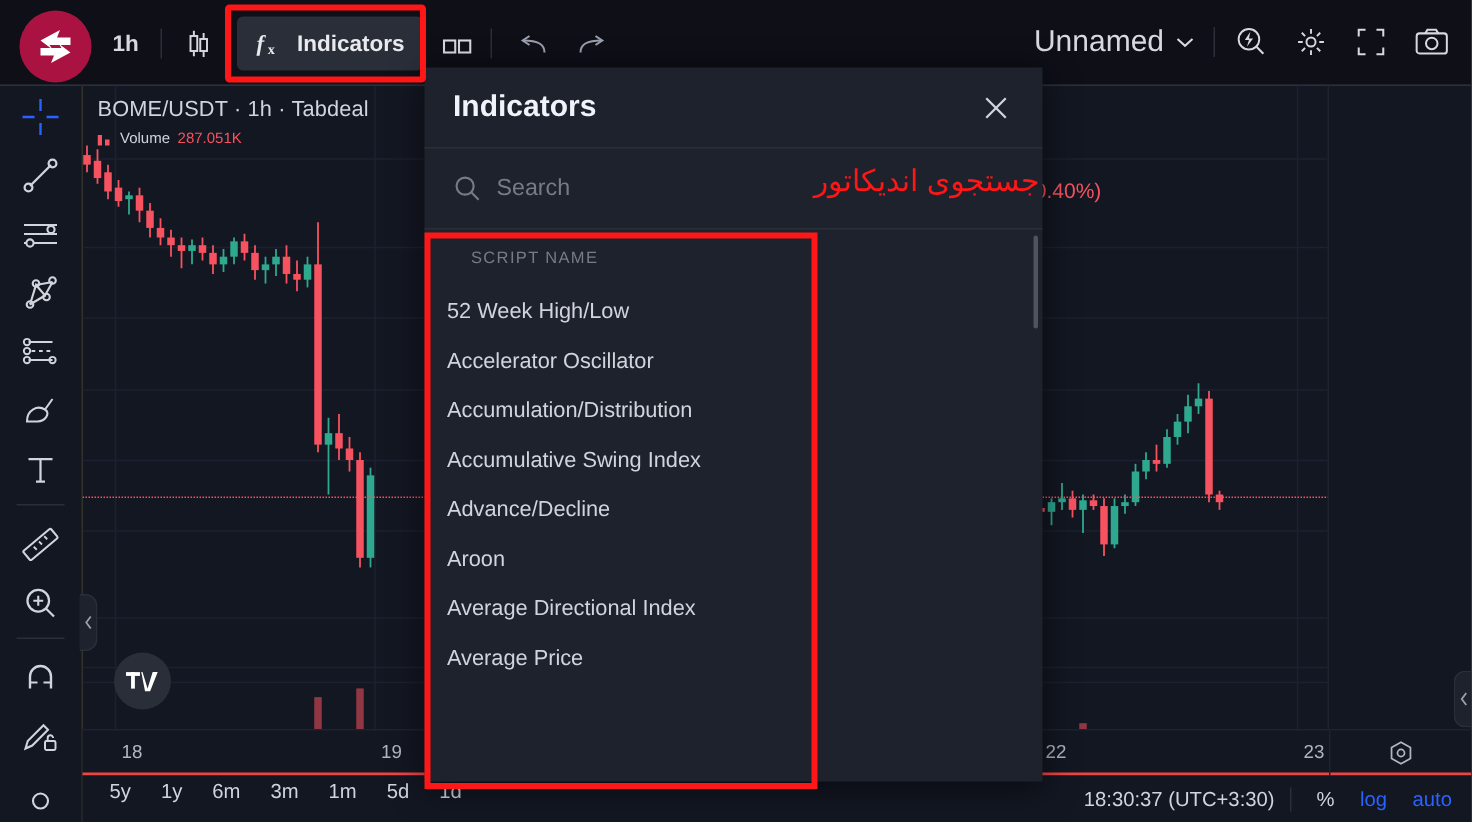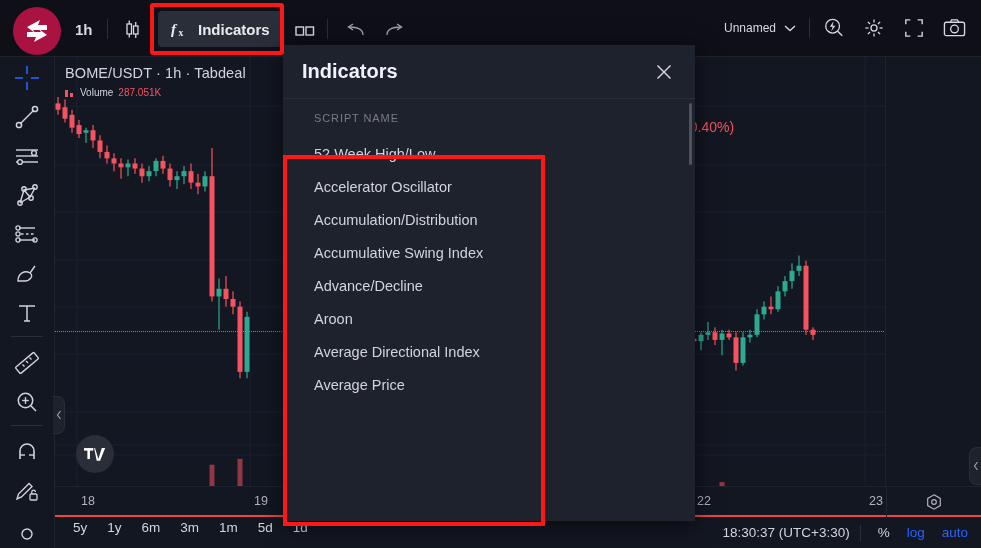--- a/index.html
+++ b/index.html
@@ -48,21 +48,21 @@
     border: 4px solid #ff1616; border-radius: 3px; pointer-events: none; z-index: 40;
   }
   #tb-layout { position: absolute; left: 286px; top: 14px; }
   #tb-sep2 { position: absolute; left: 324px; top: 19px; }
   #tb-undo { position: absolute; left: 333px; top: 14px; }
   #tb-redo { position: absolute; left: 375px; top: 14px; }
 
   #tb-right { position: absolute; right: 8px; top: 11px; display: flex; align-items: center; gap: 2px; }
   #tb-layoutname {
     display: flex; align-items: center; gap: 8px;
-    color: #d6d9e0; font-size: 12px; padding: 0 8px; height: 34px; cursor: pointer;
+    color: #d6d9e0; font-size: 20px; padding: 0 8px; height: 34px; cursor: pointer;
   }
   .tb-icon-btn {
     width: 38px; height: 34px; display: flex; align-items: center; justify-content: center;
     cursor: pointer; border-radius: 4px;
   }
 
   
   #leftbar {
     position: absolute; top: 57px; left: 0; width: 55px; height: 491px;
     background: #131722; border-right: 1px solid #20232e;
@@ -181,21 +181,21 @@
   #dlg-annotation {
     position: absolute; right: 2px; top: 9px;
     color: #ff1616; font-size: 20px; direction: rtl;
   }
   #dlg-list { flex: 1; position: relative; overflow: hidden; padding-top: 13px; }
   #col-head {
     color: #787b86; font-size: 11px; letter-spacing: .9px;
     padding: 0 0 14px 31px;
   }
   .list-item {
-    color: #d1d4dc; font-size: 14.5px; padding: 8px 0 9px 31px; cursor: pointer;
+    color: #d1d4dc; font-size: 14.5px; padding: 8px 0 9px 15px; cursor: pointer;
   }
   #dlg-scrollbar {
     position: absolute; right: 3px; top: 4px; width: 3px; height: 62px;
     background: #50535e; border-radius: 2px; cursor: pointer;
   }
   #list-highlight {
     position: absolute; left: 0px; top: 110px; width: 262px; height: 366px;
     border: 4px solid #ff1616; pointer-events: none; z-index: 35;
   }
 </style>
@@ -670,20 +670,28 @@
     <div id="dlg-header">
       <div id="dlg-title">Indicators</div>
       <div id="dlg-close">
         <svg width="20" height="20" viewBox="0 0 20 20">
           <line x1="3.5" y1="3.5" x2="16.5" y2="16.5" stroke="#d1d4dc" stroke-width="1.5"></line>
           <line x1="16.5" y1="3.5" x2="3.5" y2="16.5" stroke="#d1d4dc" stroke-width="1.5"></line>
         </svg>
       </div>
     </div>
 
+    <div id="dlg-search">
+      <svg width="19" height="19" viewBox="0 0 20 20">
+        <circle cx="8.5" cy="8.5" r="6" fill="none" stroke="#787b86" stroke-width="1.5"></circle>
+        <line x1="13" y1="13" x2="18" y2="18" stroke="#787b86" stroke-width="1.5"></line>
+      </svg>
+      <span id="search-placeholder" placeholder="Search">Search</span>
+      <span id="dlg-annotation">جستجوی اندیکاتور</span>
+    </div>
 
     <div id="dlg-list">
       <div id="col-head">SCRIPT NAME</div>
       <div id="list-body">
           <div class="list-item">52 Week High/Low</div>
           <div class="list-item">Accelerator Oscillator</div>
           <div class="list-item">Accumulation/Distribution</div>
           <div class="list-item">Accumulative Swing Index</div>
           <div class="list-item">Advance/Decline</div>
           <div class="list-item">Aroon</div>

